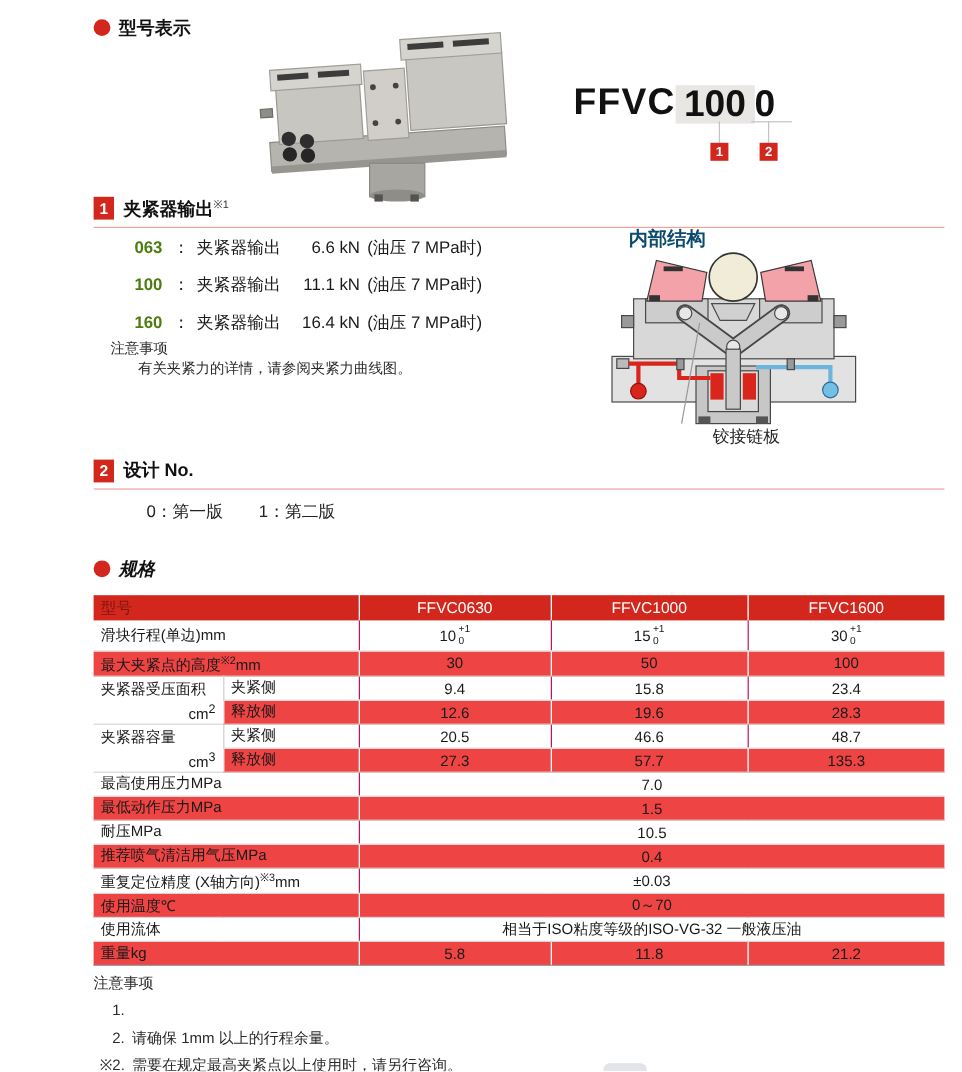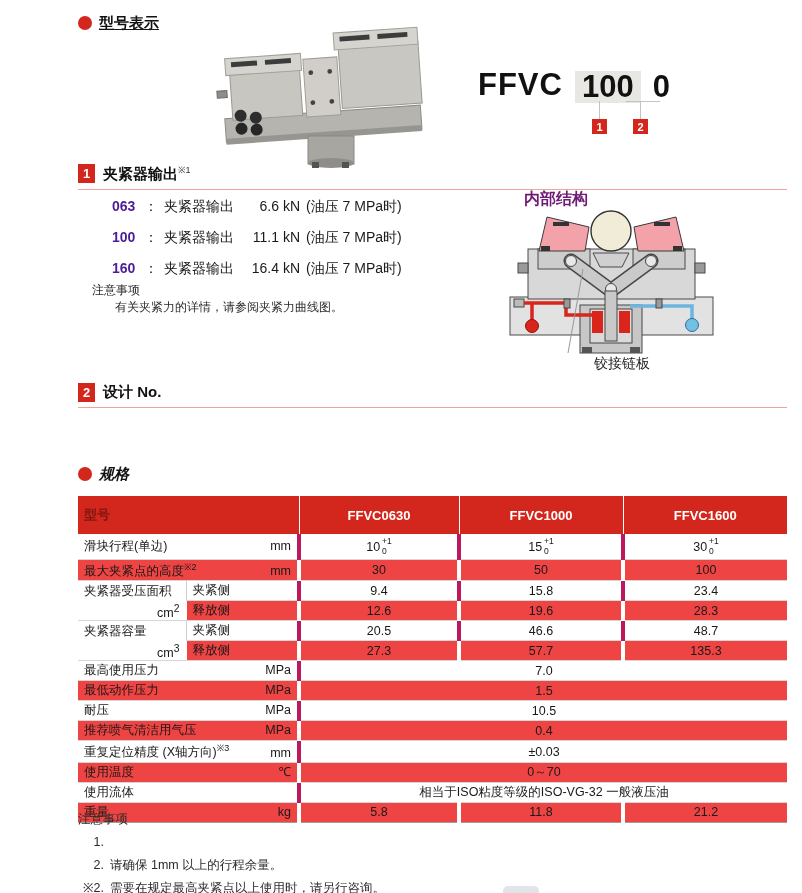--- a/index.html
+++ b/index.html
@@ -9,73 +9,73 @@
   .dot{display:inline-block;width:14px;height:14px;border-radius:50%;background:#d3271d;
        vertical-align:-2px;margin-right:7px;}
   .sec-main-title{font-size:15px;font-weight:bold;color:#111;}
   .numbox{width:17px;height:19px;background:#d3271d;color:#fff;font-weight:bold;font-size:13px;
           display:flex;align-items:center;justify-content:center;flex:0 0 auto;}
   .sec-header{display:flex;align-items:center;gap:8px;width:709px;
               border-bottom:1px solid #efa59c;padding-bottom:5px;}
   .sec-header .t{font-size:15px;font-weight:bold;color:#111;}
   .sec-header sup{font-size:9px;color:#333;font-weight:normal;}
   
-  .code-row{display:flex;align-items:flex-end;gap:12px;}
+  .code-row{display:flex;align-items:flex-end;gap:0;}
   .code-prefix{font-size:31px;font-weight:bold;letter-spacing:1px;color:#111;}
   .code-box{font-size:31px;font-weight:bold;color:#111;background:#e9e7e3;padding:0 7px;line-height:32px;}
   .code-last{font-size:31px;font-weight:bold;color:#111;line-height:32px;}
   .lead-line{background:#c3c3c3;}
   .marker{width:15px;height:15px;background:#d3271d;color:#fff;font-size:11px;font-weight:bold;
           display:flex;align-items:center;justify-content:center;}
   
   .out-row{display:flex;align-items:baseline;font-size:14px;margin-bottom:13px;}
-  .out-code{font-weight:bold;width:30px;color:#4c1d95;}
+  .out-code{font-weight:bold;width:30px;color:#4d7c0f;}
   .out-sep{margin:0 6px 0 2px;}
   .out-val{width:56px;text-align:right;margin:0 6px 0 10px;}
   .small-notes{font-size:12px;color:#2b2b2b;line-height:17px;}
   
-  .is-title{font-size:16px;font-weight:bold;color:#701a75;}
+  .is-title{font-size:16px;font-weight:bold;color:#0c4a6e;}
   .part-label{font-size:14px;color:#222;}
   
   .design-opts{font-size:14px;color:#222;}
   .design-opts span{margin-right:26px;}
   
   table.spec{border-collapse:collapse;table-layout:fixed;width:709px;font-size:12.5px;color:#191919;}
-  table.spec th{background:#d3271d;color:#fff;font-weight:bold;height:38px;padding:0 6px;
+  table.spec th{background:#d3271d;color:#fff;font-weight:normal;height:21px;padding:0 6px;
                 border-left:1px solid #fff;text-align:center;font-size:13px;}
   table.spec th.hl{text-align:left;color:#7e1710;border-left:none;}
   table.spec td{height:19px;padding:0 6px;border-bottom:1px solid #d6d6d6;vertical-align:middle;}
   table.spec tr.strk td{height:25px;}
   table.spec td.lab{text-align:left;}
   table.spec td.side{text-align:left;border-left:1px solid #cfcfcf;}
-  table.spec td.val{text-align:center;border-left:4px solid #be185d;}
+  table.spec td.val{text-align:center;border-left:1px solid #be185d;}
   table.spec tr.g td{background:#ef4444;}
   table.spec tr.g td.side,table.spec tr.g td.val{border-left-color:#fff;}
   table.spec tr:last-child td{border-bottom:1px solid #9c9c9c;}
   table.spec td.grp{vertical-align:top;background:#fff;}
-  .lr{display:flex;justify-content:space-between;align-items:baseline;}
+  .lr{display:flex;justify-content:flex-start;align-items:baseline;}
   .unit{text-align:right;}
   .grp-l{padding-top:2px;}
   .grp-u{text-align:right;padding-top:3px;}
   sup.tnote{font-size:9px;}
   .tolwrap{display:inline-flex;align-items:center;}
   .tol{display:inline-flex;flex-direction:column;font-size:8.5px;line-height:1.1;margin-left:2px;
        text-align:left;}
   
   .bnotes{font-size:12.5px;color:#2b2b2b;line-height:16px;}
   .bn-row{display:flex;margin-top:7px;}
   .bn-no{width:26px;text-align:right;margin-right:6px;flex:0 0 auto;}
   .footer-tab{width:36px;height:7px;background:#e2e4e9;border-radius:5px 5px 0 0;}
 </style>
 </head>
 <body>
 
 <div class="page">
 
-  <div class="abs" style="left:78px;top:14px;text-decoration:underline;">
+  <div class="abs" style="left:78px;top:14px;">
     <span class="dot"></span><span class="sec-main-title">型号表示</span>
   </div>
 
   <svg class="abs" style="left:210px;top:24px;" width="225" height="146" viewBox="0 0 225 146">
     <g transform="rotate(-4 112 80)">
 
       <rect x="14" y="88" width="196" height="24" fill="#b6b4af" stroke="#8d8b86"></rect>
       <rect x="14" y="108" width="196" height="6" fill="#97958f"></rect>
 
       <rect x="22" y="42" width="70" height="48" fill="#c8c6c1" stroke="#9a9893"></rect>
@@ -203,20 +203,24 @@
     <rect x="148" y="92" width="6" height="9" fill="#9a9a9a" stroke="#474747"></rect>
     <rect x="56" y="92" width="6" height="9" fill="#9a9a9a" stroke="#474747"></rect>
 
     <line x1="75" y1="62" x2="60" y2="146" stroke="#999" stroke-width="1"></line>
   </svg>
   <div class="abs part-label" style="left:594px;top:355px;">铰接链板</div>
 
   <div class="abs sec-header" style="left:78px;top:383px;">
     <span class="numbox">2</span>
     <span class="t">设计 No.</span>
+  </div>
+  <div class="abs design-opts" style="left:122px;top:418px;">
+    <span>0：第一版</span>
+    <span>1：第二版</span>
   </div>
 
   <div class="abs" style="left:78px;top:465px;font-style:italic;">
     <span class="dot"></span><span class="sec-main-title">规格</span>
   </div>
 
   <table class="spec abs" style="left:78px;top:496px;">
     <colgroup>
       <col style="width:108px">
         <col style="width:113px">

